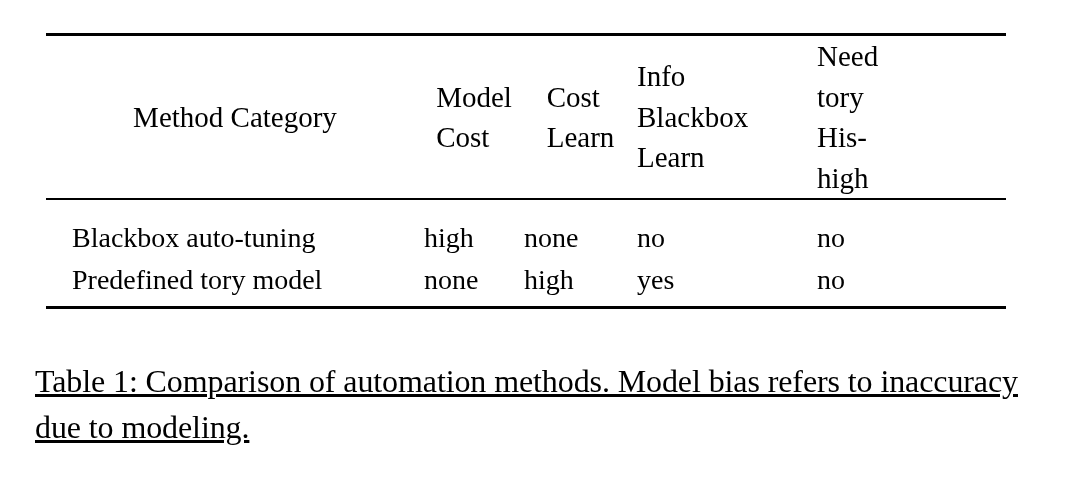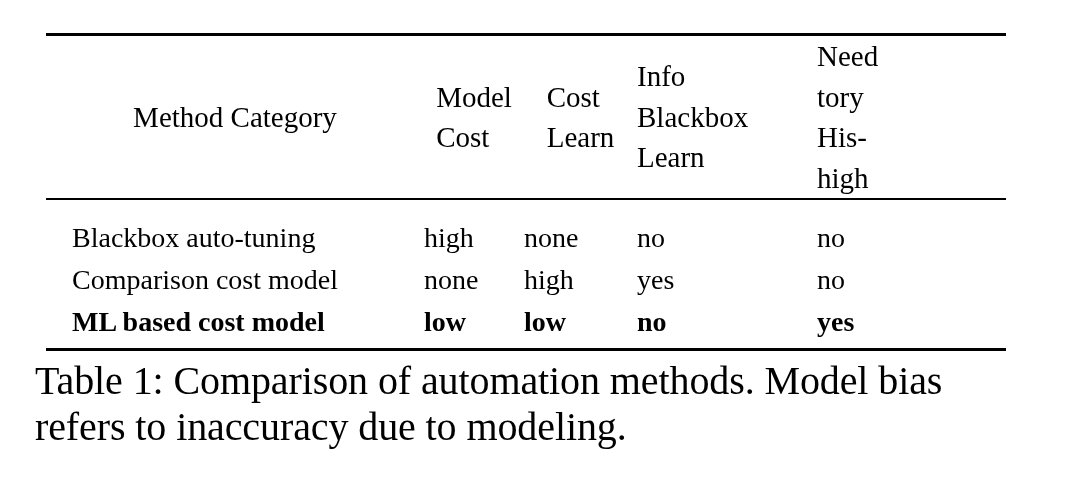--- a/index.html
+++ b/index.html
@@ -110,24 +110,25 @@
   }
   .body-row:first-child td { padding-top: 17px; }
   .body-row:last-child  td { padding-bottom: 5px; }
 
   
   .caption {
     position: absolute;
     left: 35px;
     top: 358px;
     width: 1000px;
-    font-size: 40px;
+    font-size: 32px;
     line-height: 46px;
     text-align: left;
     letter-spacing: -0.1px;
+    text-decoration: underline;
   }
 </style>
 </head>
 <body>
 
 <div id="page">
 
   <div class="table-wrap">
 
     <div class="rule-top"></div>
@@ -188,33 +189,26 @@
       </colgroup>
       <tbody>
         <tr class="body-row">
           <td class="cell-method">Blackbox auto-tuning</td>
           <td class="cell-c">high</td>
           <td class="cell-c">none</td>
           <td class="cell-c">no</td>
           <td class="cell-c">no</td>
         </tr>
         <tr class="body-row">
-          <td class="cell-method">Comparison cost model</td>
+          <td class="cell-method">Predefined tory model</td>
           <td class="cell-c">none</td>
           <td class="cell-c">high</td>
           <td class="cell-c">yes</td>
           <td class="cell-c">no</td>
         </tr>
-        <tr class="body-row bold">
-          <td class="cell-method">ML based cost model</td>
-          <td class="cell-c">low</td>
-          <td class="cell-c">low</td>
-          <td class="cell-c">no</td>
-          <td class="cell-c">yes</td>
-        </tr>
       </tbody>
     </table>
 
     <div class="rule-bottom"></div>
 
   </div>
 
   <div class="caption">Table 1: Comparison of automation methods. Model bias refers to inaccuracy due to modeling.</div>
 
 </div>

